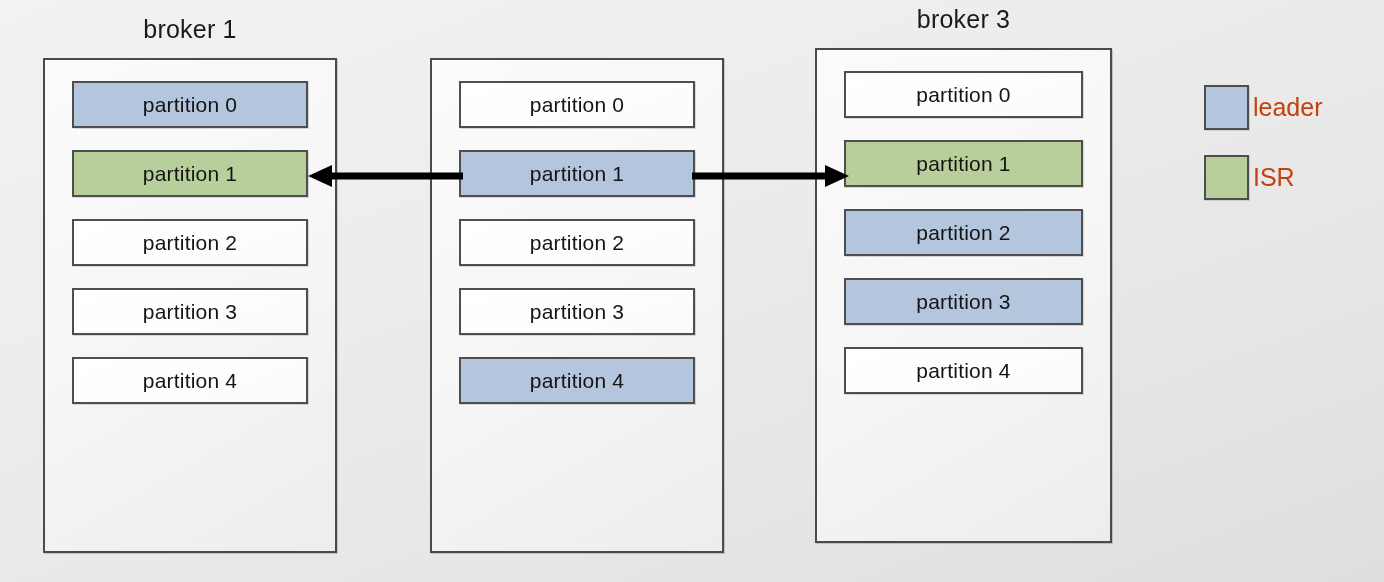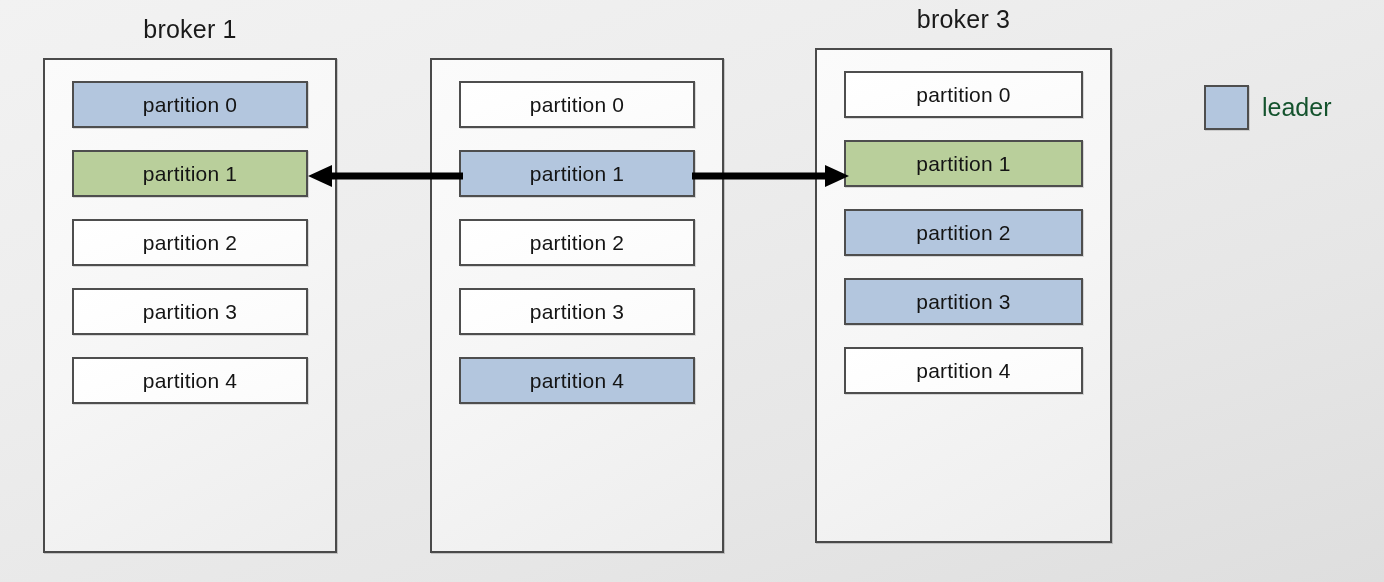--- a/index.html
+++ b/index.html
@@ -98,23 +98,23 @@
   .legend-swatch {
     width: 45px;
     height: 45px;
     box-sizing: border-box;
     border: 2px solid #4e4e4e;
     box-shadow: 1px 1px 0 rgba(140,140,140,0.30);
   }
   .legend-swatch.leader { background: #b3c6de; }
   .legend-swatch.isr    { background: #b9cf9b; }
   .legend-label {
-    margin-left: 13px;
+    margin-left: 4px;
     font-size: 25px;
-    color: #14532d;
+    color: #c2410c;
     white-space: nowrap;
   }
 </style>
 </head>
 <body>
 
 <div id="stage">
 
   <div class="broker" id="broker-1" style="left:43px; top:14px; width:294px; height:539px;">
     <div class="broker-title">broker 1</div>
@@ -165,15 +165,19 @@
       <line x1="692" y1="176" x2="835" y2="176" stroke="#000000" stroke-width="7"></line>
       <polygon points="849,176 825,165 825,187" fill="#000000"></polygon>
     </g>
   </svg>
 
   <div class="legend">
     <div class="legend-row">
       <div class="legend-swatch leader"></div>
       <div class="legend-label">leader</div>
     </div>
+    <div class="legend-row">
+      <div class="legend-swatch isr"></div>
+      <div class="legend-label">ISR</div>
+    </div>
   </div>
 
 </div>
 
 </body></html>

